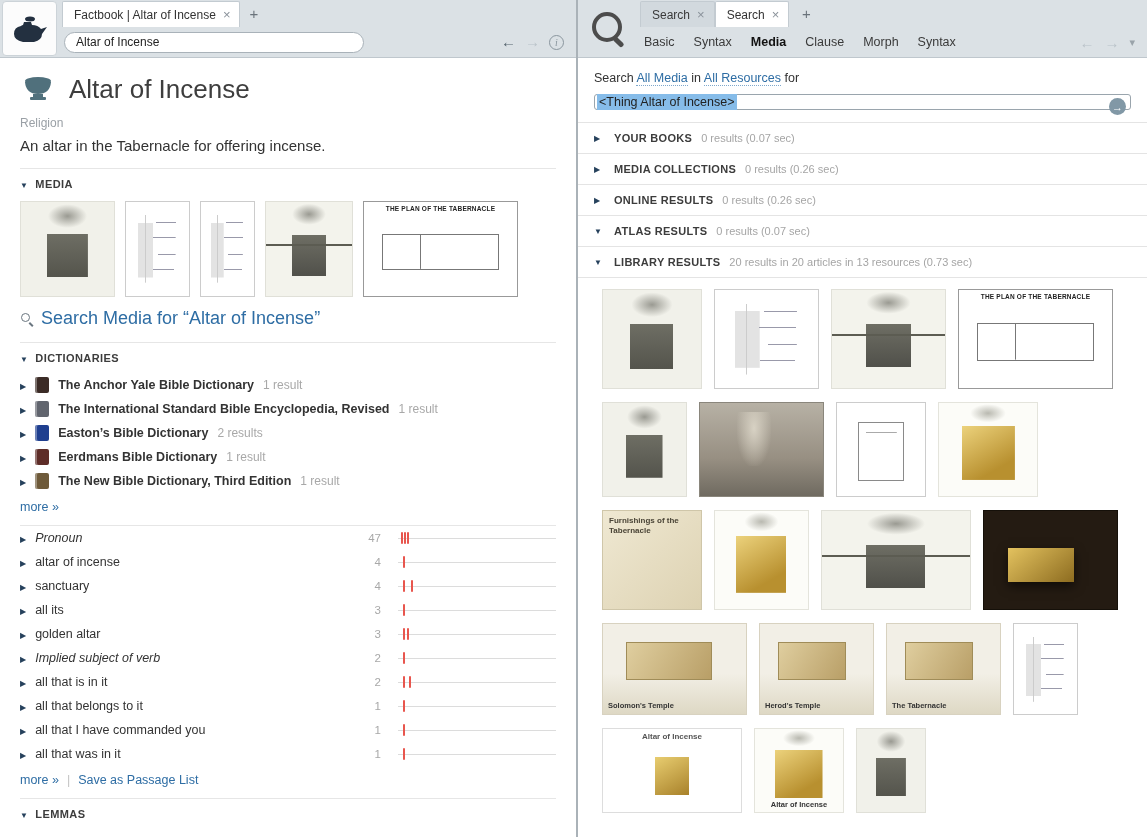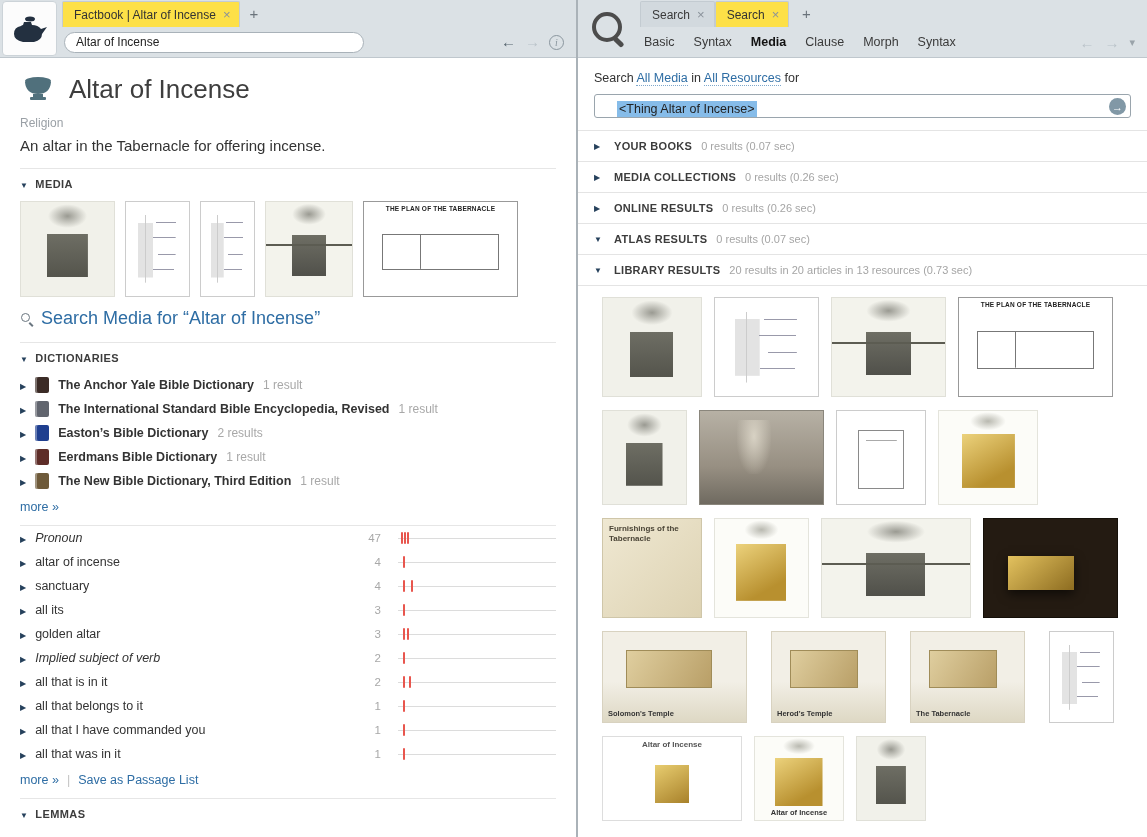--- a/index.html
+++ b/index.html
@@ -8,21 +8,21 @@
   .app { display:flex; width:1147px; height:837px; }
 
   
   .panel-left { width:578px; flex:none; display:flex; flex-direction:column; border-right:2px solid #aab2b8; }
   .panel-right { flex:1; min-width:0; display:flex; flex-direction:column; }
 
   
   .chrome { background:#dbe1e5; border-bottom:1px solid #bfc7cd; position:relative; flex:none; height:58px; }
   .tabs-row { display:flex; align-items:flex-end; height:27px; padding-left:62px; }
   .tab { display:flex; align-items:center; gap:7px; height:26px; padding:0 9px 0 11px; font-size:12px;
-         background:#fde047; border:1px solid #c3cbd1; border-bottom:none; border-radius:2px 2px 0 0; color:#333; }
+         background:#ffffff; border:1px solid #c3cbd1; border-bottom:none; border-radius:2px 2px 0 0; color:#333; }
   .tab.inactive { background:#d2d9de; color:#3a3a3a; }
   .icon-close::before { content:"×"; font-size:13px; color:#8a929a; }
   .icon-plus::before { content:"+"; font-size:15px; color:#6a737b; }
   .new-tab { margin-left:9px; padding-bottom:4px; }
 
   .toolbar-row { display:flex; align-items:center; height:30px; padding:0 12px 0 64px; gap:9px; }
   .pill-input { width:300px; height:21px; border:1px solid #a9b2b9; border-radius:11px; padding:0 11px; font-size:12px; color:#222; background:#fff; outline:none; font-family:"Liberation Sans",sans-serif; }
   .tb-spacer { flex:1; }
   .icon-back::before { content:"←"; font-size:15px; color:#55646e; }
   .icon-fwd::before { content:"→"; font-size:15px; color:#bac3c9; }
@@ -126,33 +126,33 @@
   
   .menu-row { display:flex; align-items:center; height:30px; padding:0 12px 0 66px; gap:19px; font-size:12.5px; color:#3a3a3a; }
   .menu-item { cursor:pointer; }
   .menu-item.selected { font-weight:bold; color:#111; }
   .menu-spacer { margin-left:auto; display:flex; gap:10px; align-items:center; }
 
   .rcontent { flex:1; background:#fff; overflow:hidden; display:flex; flex-direction:column; }
   .ctx { padding:13px 16px 6px; font-size:12.5px; color:#333; }
   .dotted { color:#2e6da4; border-bottom:1px dotted #7fa8cc; cursor:pointer; }
   .qwrap { margin:3px 16px 12px; position:relative; }
-  .qbox { height:24px; border:1px solid #9aa5ad; border-radius:3px; background:#fff; display:flex; align-items:flex-end; padding:0 28px 0 22px; font-size:12.5px; }
+  .qbox { height:16px; border:1px solid #9aa5ad; border-radius:3px; background:#fff; display:flex; align-items:center; padding:0 28px 0 2px; font-size:12.5px; }
   .qsel { background:#86bce9; color:#222; padding:1px 2px; }
   .go-btn { position:absolute; right:5px; top:4px; width:17px; height:17px; border-radius:50%; background:#8198a6; display:flex; align-items:center; justify-content:center; cursor:pointer; }
   .go-btn::before { content:"→"; color:#fff; font-size:11px; }
 
   .results { border-top:1px solid #e4e4e4; }
   .sec-row { display:flex; align-items:center; gap:9px; height:31px; padding:0 16px; border-bottom:1px solid #e4e4e4; font-size:11px; cursor:pointer; }
   .sec-label { font-weight:bold; color:#3c3c3c; letter-spacing:.3px; }
   .sec-meta { color:#a5a5a5; }
 
   .grid { padding:11px 8px 0 24px; }
   .res-row { display:flex; gap:12px; margin-bottom:13px; }
-  .h100 { height:100px; } .h95 { height:95px; } .h92 { height:92px;gap:24px; } .h85 { height:85px; }
+  .h100 { height:100px; } .h95 { height:95px; } .h92 { height:92px; } .h85 { height:85px; }
 </style>
 </head>
 <body>
 
 <div class="app">
 
   <div class="panel-left">
     <div class="chrome">
       <div class="app-icon">
         <svg width="36" height="32" viewBox="0 0 36 32">

